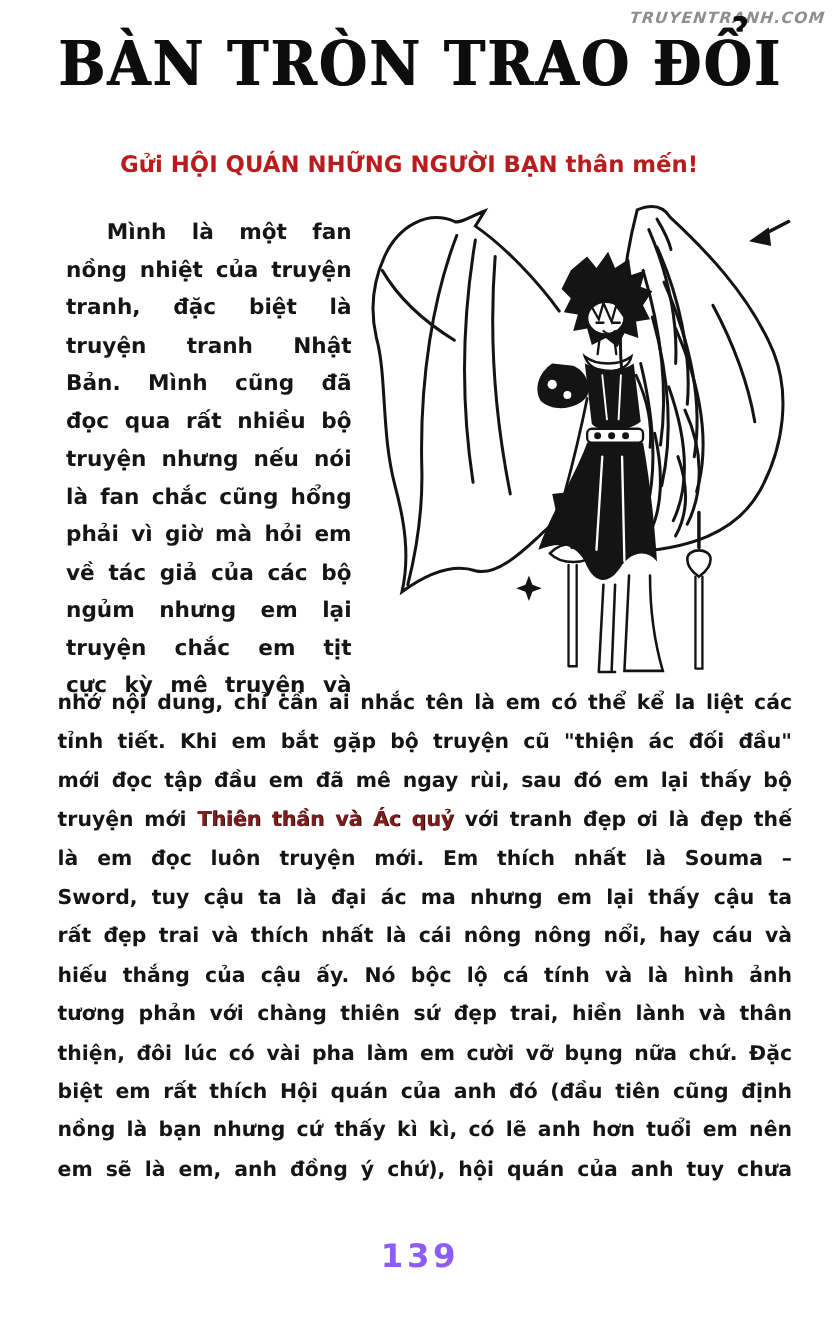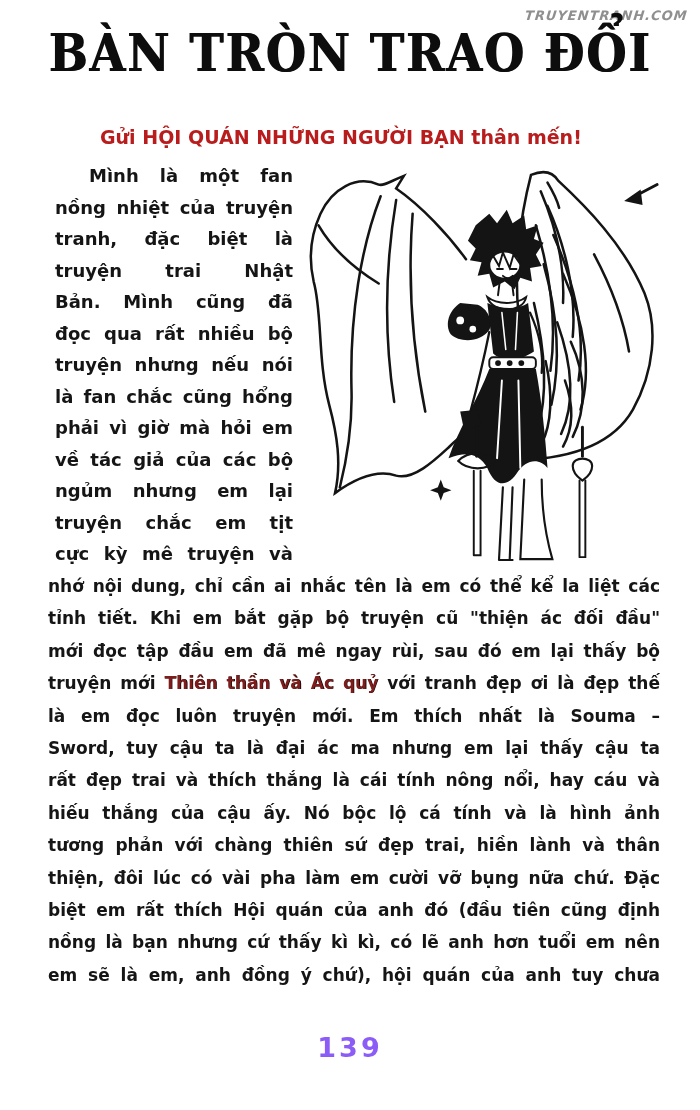--- a/index.html
+++ b/index.html
@@ -28,21 +28,21 @@
   }
   .greeting{
     position:absolute;top:126px;left:100px;right:60px;
     font-size:19px;font-weight:bold;color:#b91c1c;
   }
   .body-top{
     position:absolute;top:160px;left:55px;right:38px;
     display:flex;
   }
   .col-text{
-    width:238px;flex:0 0 238px;
+    width:238px;flex:0 0 238px;margin-top:18px;
   }
   .col-text .line{
     height:31.5px;line-height:31.5px;
     font-size:18px;font-weight:bold;
     text-align:justify;text-align-last:justify;
     white-space:nowrap;
   }
   .col-text .line.indent{padding-left:34px;}
   .illustration{
     flex:1;position:relative;height:412px;margin-left:10px;
@@ -73,21 +73,21 @@
 
   <h1 class="title">BÀN TRÒN TRAO ĐỔI</h1>
 
   <div class="greeting">Gửi HỘI QUÁN NHỮNG NGƯỜI BẠN thân mến!</div>
 
   <div class="body-top">
     <div class="col-text">
       <div class="line indent">Mình là một fan</div>
       <div class="line">nồng nhiệt của truyện</div>
       <div class="line">tranh, đặc biệt là</div>
-      <div class="line">truyện trai Nhật</div>
+      <div class="line">truyện tranh Nhật</div>
       <div class="line">Bản. Mình cũng đã</div>
       <div class="line">đọc qua rất nhiều bộ</div>
       <div class="line">truyện nhưng nếu nói</div>
       <div class="line">là fan chắc cũng hổng</div>
       <div class="line">phải vì giờ mà hỏi em</div>
       <div class="line">về tác giả của các bộ</div>
       <div class="line">ngủm nhưng em lại</div>
       <div class="line">truyện chắc em tịt</div>
       <div class="line">cực kỳ mê truyện và</div>
     </div>
@@ -164,21 +164,21 @@
     </div>
   </div>
 
   <div class="body-full">
     <div class="fline">nhớ nội dung, chỉ cần ai nhắc tên là em có thể kể la liệt các</div>
     <div class="fline">tỉnh tiết. Khi em bắt gặp bộ truyện cũ "thiện ác đối đầu"</div>
     <div class="fline">mới đọc tập đầu em đã mê ngay rùi, sau đó em lại thấy bộ</div>
     <div class="fline"><span>truyện mới </span><span class="b">Thiên thần và Ác quỷ</span><span> với tranh đẹp ơi là đẹp thế</span></div>
     <div class="fline">là em đọc luôn truyện mới. Em thích nhất là Souma –</div>
     <div class="fline">Sword, tuy cậu ta là đại ác ma nhưng em lại thấy cậu ta</div>
-    <div class="fline">rất đẹp trai và thích thắng là cái tính nông nổi, hay cáu và</div>
+    <div class="fline">rất đẹp trai và thích nhất là cái nông nông nổi, hay cáu và</div>
     <div class="fline">hiếu thắng của cậu ấy. Nó bộc lộ cá tính và là hình ảnh</div>
     <div class="fline">tương phản với chàng thiên sứ đẹp trai, hiền lành và thân</div>
     <div class="fline">thiện, đôi lúc có vài pha làm em cười vỡ bụng nữa chứ. Đặc</div>
     <div class="fline">biệt em rất thích Hội quán của anh đó (đầu tiên cũng định</div>
     <div class="fline">nồng là bạn nhưng cứ thấy kì kì, có lẽ anh hơn tuổi em nên</div>
     <div class="fline">em sẽ là em, anh đồng ý chứ), hội quán của anh tuy chưa</div>
   </div>
 
   <div class="page-number">139</div>
 

